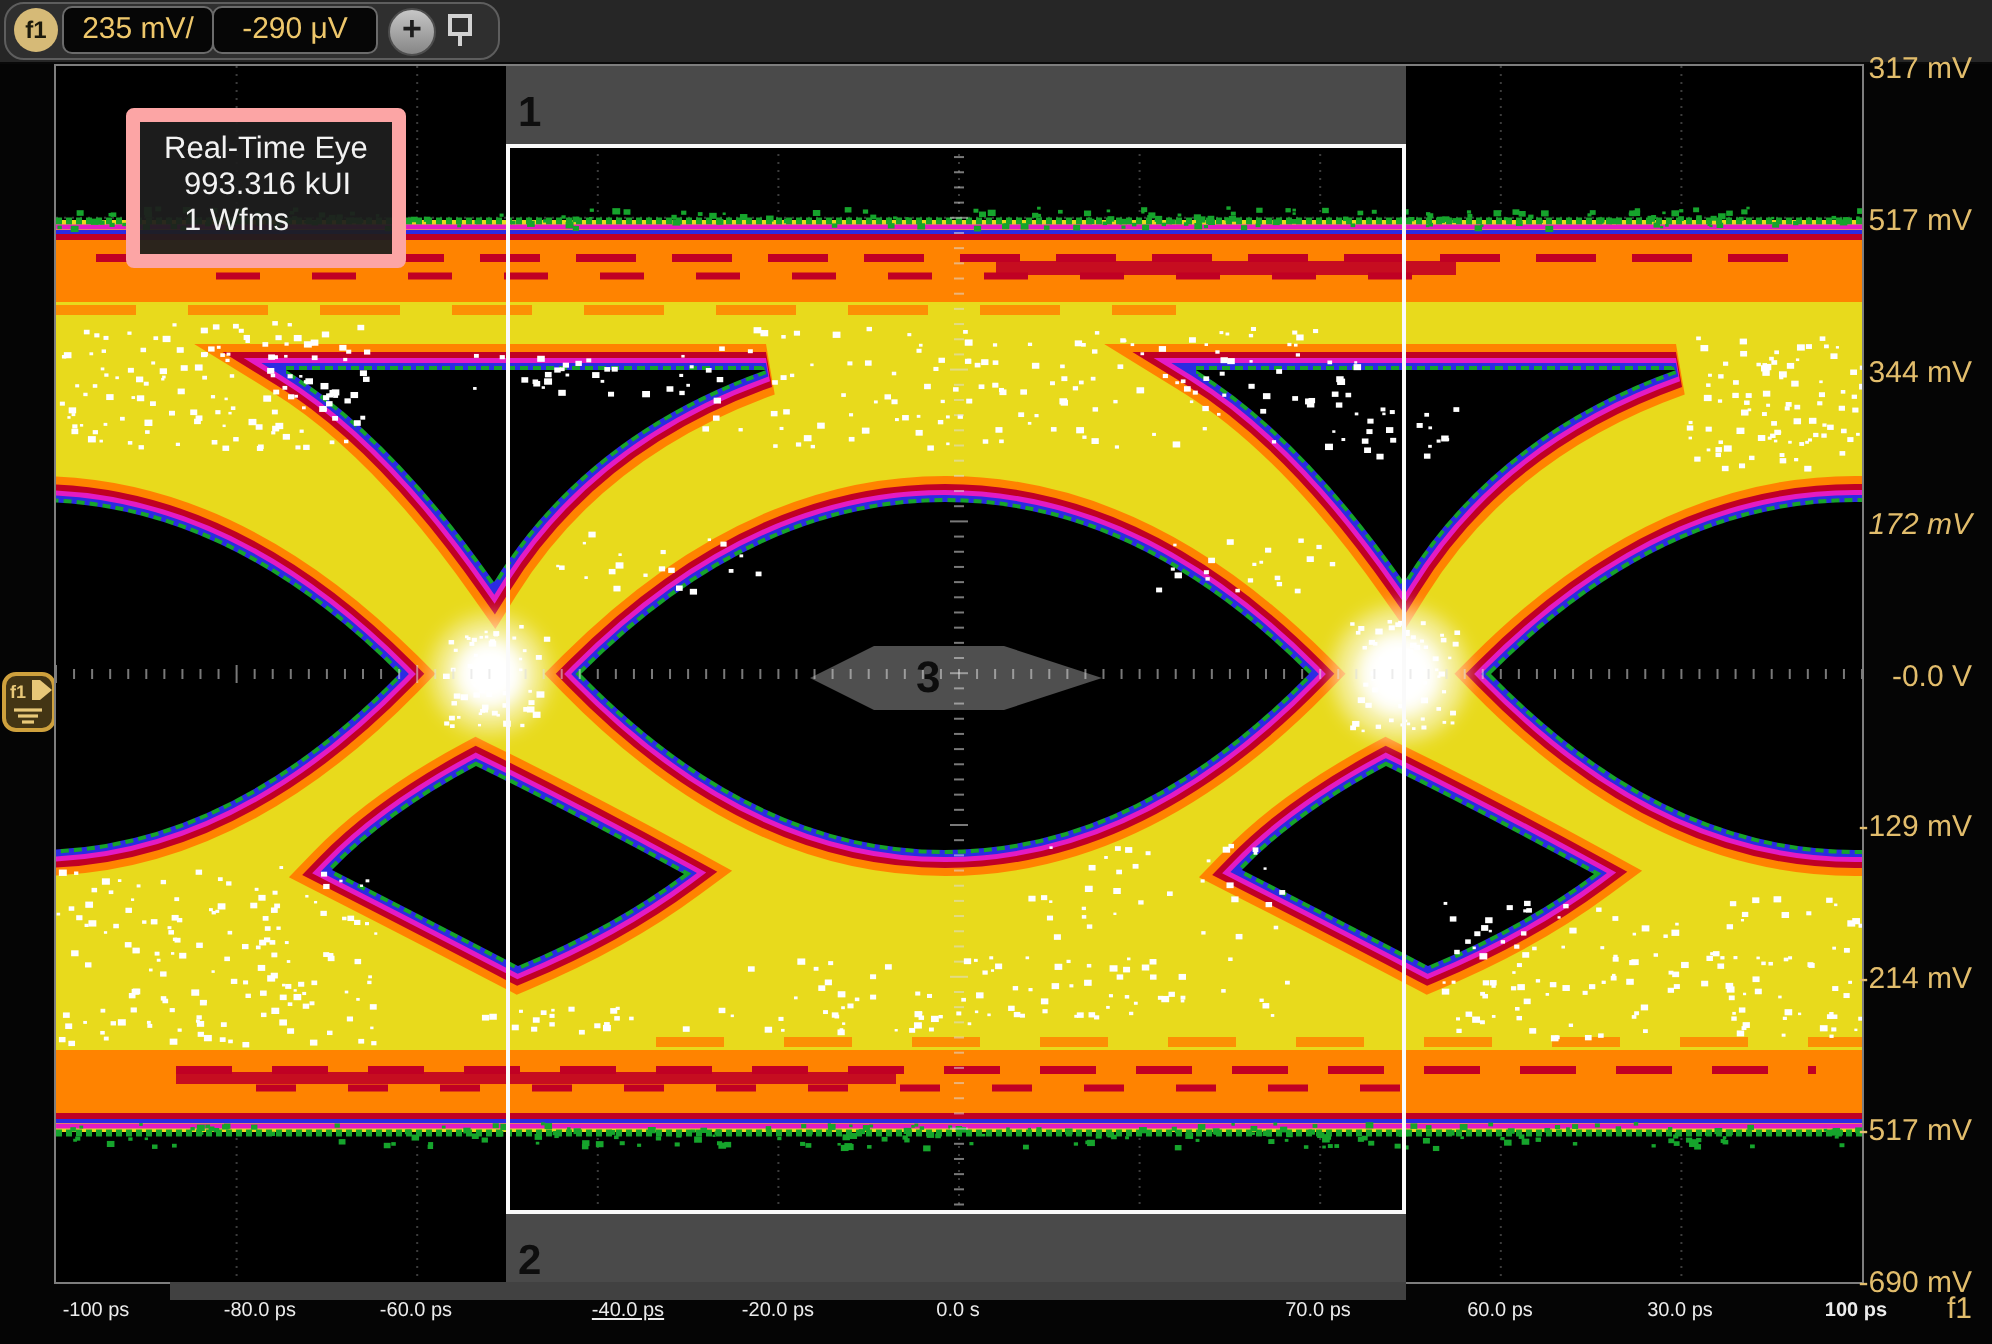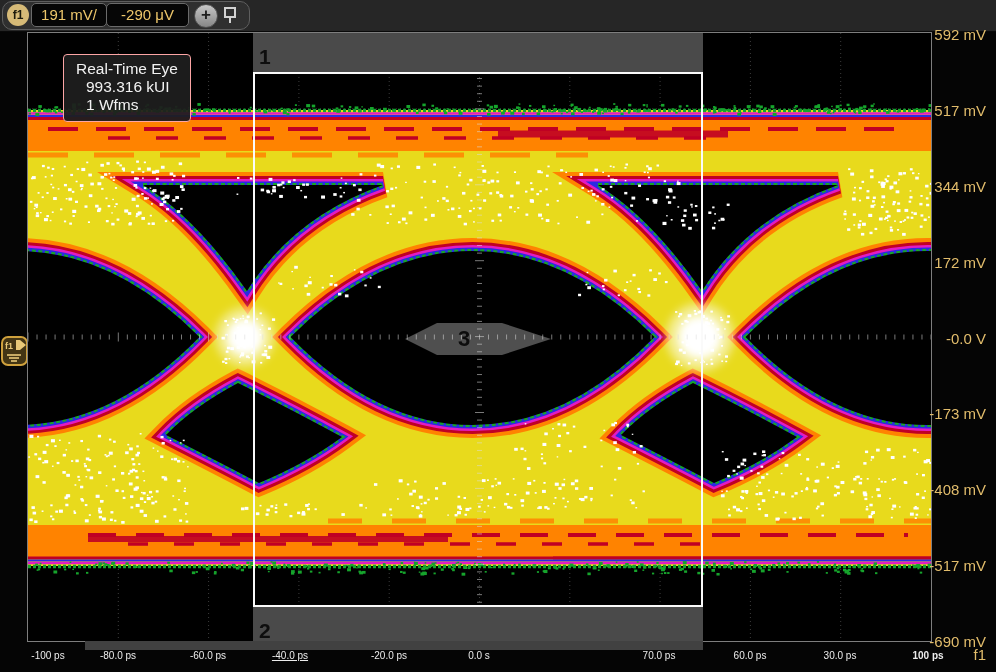--- a/index.html
+++ b/index.html
@@ -22,38 +22,38 @@
   #eyesvg{left:0;top:0;}
   .maskband{left:225px;width:450px;background:#4a4a4a;}
   #band-top{top:0;height:39px;}
   #band-bottom{top:574px;height:34px;}
   #mask-rect{left:225px;top:39px;width:446px;height:531px;border:2px solid #fafafa;}
   .mask-num{color:#0e0e0e;font-size:21px;font-weight:bold;}
   #mask1{left:231px;top:12px;}
   #mask2{left:231px;top:586px;z-index:5;}
   #mask3{left:430px;top:293px;font-size:22px;color:#0d0d0d;font-weight:bold;z-index:3;}
   
-  #infobox{left:63px;top:54px;background:rgba(30,30,30,.94);border:1px solid #fca5a5;border-radius:4px;
+  #infobox{left:63px;top:54px;background:rgba(30,30,30,.94);border:7px solid #fca5a5;border-radius:4px;
     padding:5px 12px 7px 12px;color:#f2f2f2;font-size:15.5px;line-height:18px;z-index:6;}
   #infobox .ind{padding-left:10px;}
   
   #chan-icon{left:1px;top:336px;width:27px;height:30px;}
   
   .ylab{right:10px;width:70px;text-align:right;color:#e2bd6c;font-size:15px;height:20px;line-height:20px;}
   .xlab{top:646px;width:84px;text-align:center;color:#ececec;font-size:10px;height:20px;line-height:20px;}
   #xsrc{left:952px;top:646px;width:34px;text-align:right;color:#e2bd6c;font-size:15px;}
   #bottom-strip{left:85px;top:641px;width:618px;height:9px;background:#414141;}
 </style>
 </head>
 <body>
 
 <div class="abs" id="toolbar">
   <div class="abs" id="tb-group"></div>
   <div class="abs" id="f1-badge">f1</div>
-  <div class="abs tb-field" id="scale-field">191 mV/</div>
+  <div class="abs tb-field" id="scale-field">235 mV/</div>
   <div class="abs tb-field" id="offset-field">-290 μV</div>
   <div class="abs" id="plus-btn">+</div>
   <svg class="abs" style="left:222px;top:6px" width="18" height="19">
     <rect x="3" y="2" width="10" height="9" fill="none" stroke="#d2d2d2" stroke-width="2"></rect>
     <line x1="8" y1="11" x2="8" y2="17" stroke="#d2d2d2" stroke-width="2"></line>
   </svg>
 </div>
 
 <svg class="abs" id="chan-icon" width="27" height="30">
   <rect x="1" y="1" width="25" height="28" rx="6" fill="#433514" stroke="#cfa13d" stroke-width="2"></rect>
@@ -1772,32 +1772,32 @@
 
 <div class="abs" id="infobox">
   <div>Real-Time Eye</div>
   <div class="ind">993.316 kUI</div>
   <div class="ind">1 Wfms</div>
 </div>
 
 <div class="abs" id="bottom-strip"></div>
 <div class="abs" id="xsrc">f1</div>
 
-<div class="abs ylab" style="top: 25px;">592 mV</div>
+<div class="abs ylab" style="top: 25px;">317 mV</div>
 <div class="abs ylab" style="top: 100.875px;">517 mV</div>
 <div class="abs ylab" style="top: 176.75px;">344 mV</div>
-<div class="abs ylab" style="top: 252.625px;">172 mV</div>
+<div class="abs ylab" style="top: 252.625px; font-style: italic;">172 mV</div>
 <div class="abs ylab" style="top: 328.5px;">-0.0 V</div>
-<div class="abs ylab" style="top: 404.375px;">-173 mV</div>
-<div class="abs ylab" style="top: 480.25px;">-408 mV</div>
+<div class="abs ylab" style="top: 404.375px;">-129 mV</div>
+<div class="abs ylab" style="top: 480.25px;">-214 mV</div>
 <div class="abs ylab" style="top: 556.125px;">-517 mV</div>
 <div class="abs ylab" style="top: 632px;">-690 mV</div>
 <div class="abs xlab" style="left: 6px;">-100 ps</div>
-<div class="abs xlab" style="left: 76px;">-80.0 ps</div>
+<div class="abs xlab" style="left: 64px; text-align: right;">-80.0 ps</div>
 <div class="abs xlab" style="left: 166px;">-60.0 ps</div>
-<div class="abs xlab" style="left: 248px; text-decoration: underline;">-40.0 ps</div>
+<div class="abs xlab" style="left: 272px; text-decoration: underline;">-40.0 ps</div>
 <div class="abs xlab" style="left: 347px;">-20.0 ps</div>
 <div class="abs xlab" style="left: 437px;">0.0 s</div>
 <div class="abs xlab" style="left: 541px; margin-top: 23px;">20.0 ps</div>
 <div class="abs xlab" style="left: 617px;">70.0 ps</div>
 <div class="abs xlab" style="left: 708px;">60.0 ps</div>
 <div class="abs xlab" style="left: 798px;">30.0 ps</div>
 <div class="abs xlab" style="left: 886px; font-weight: bold;">100 ps</div>
 
 </body></html>

